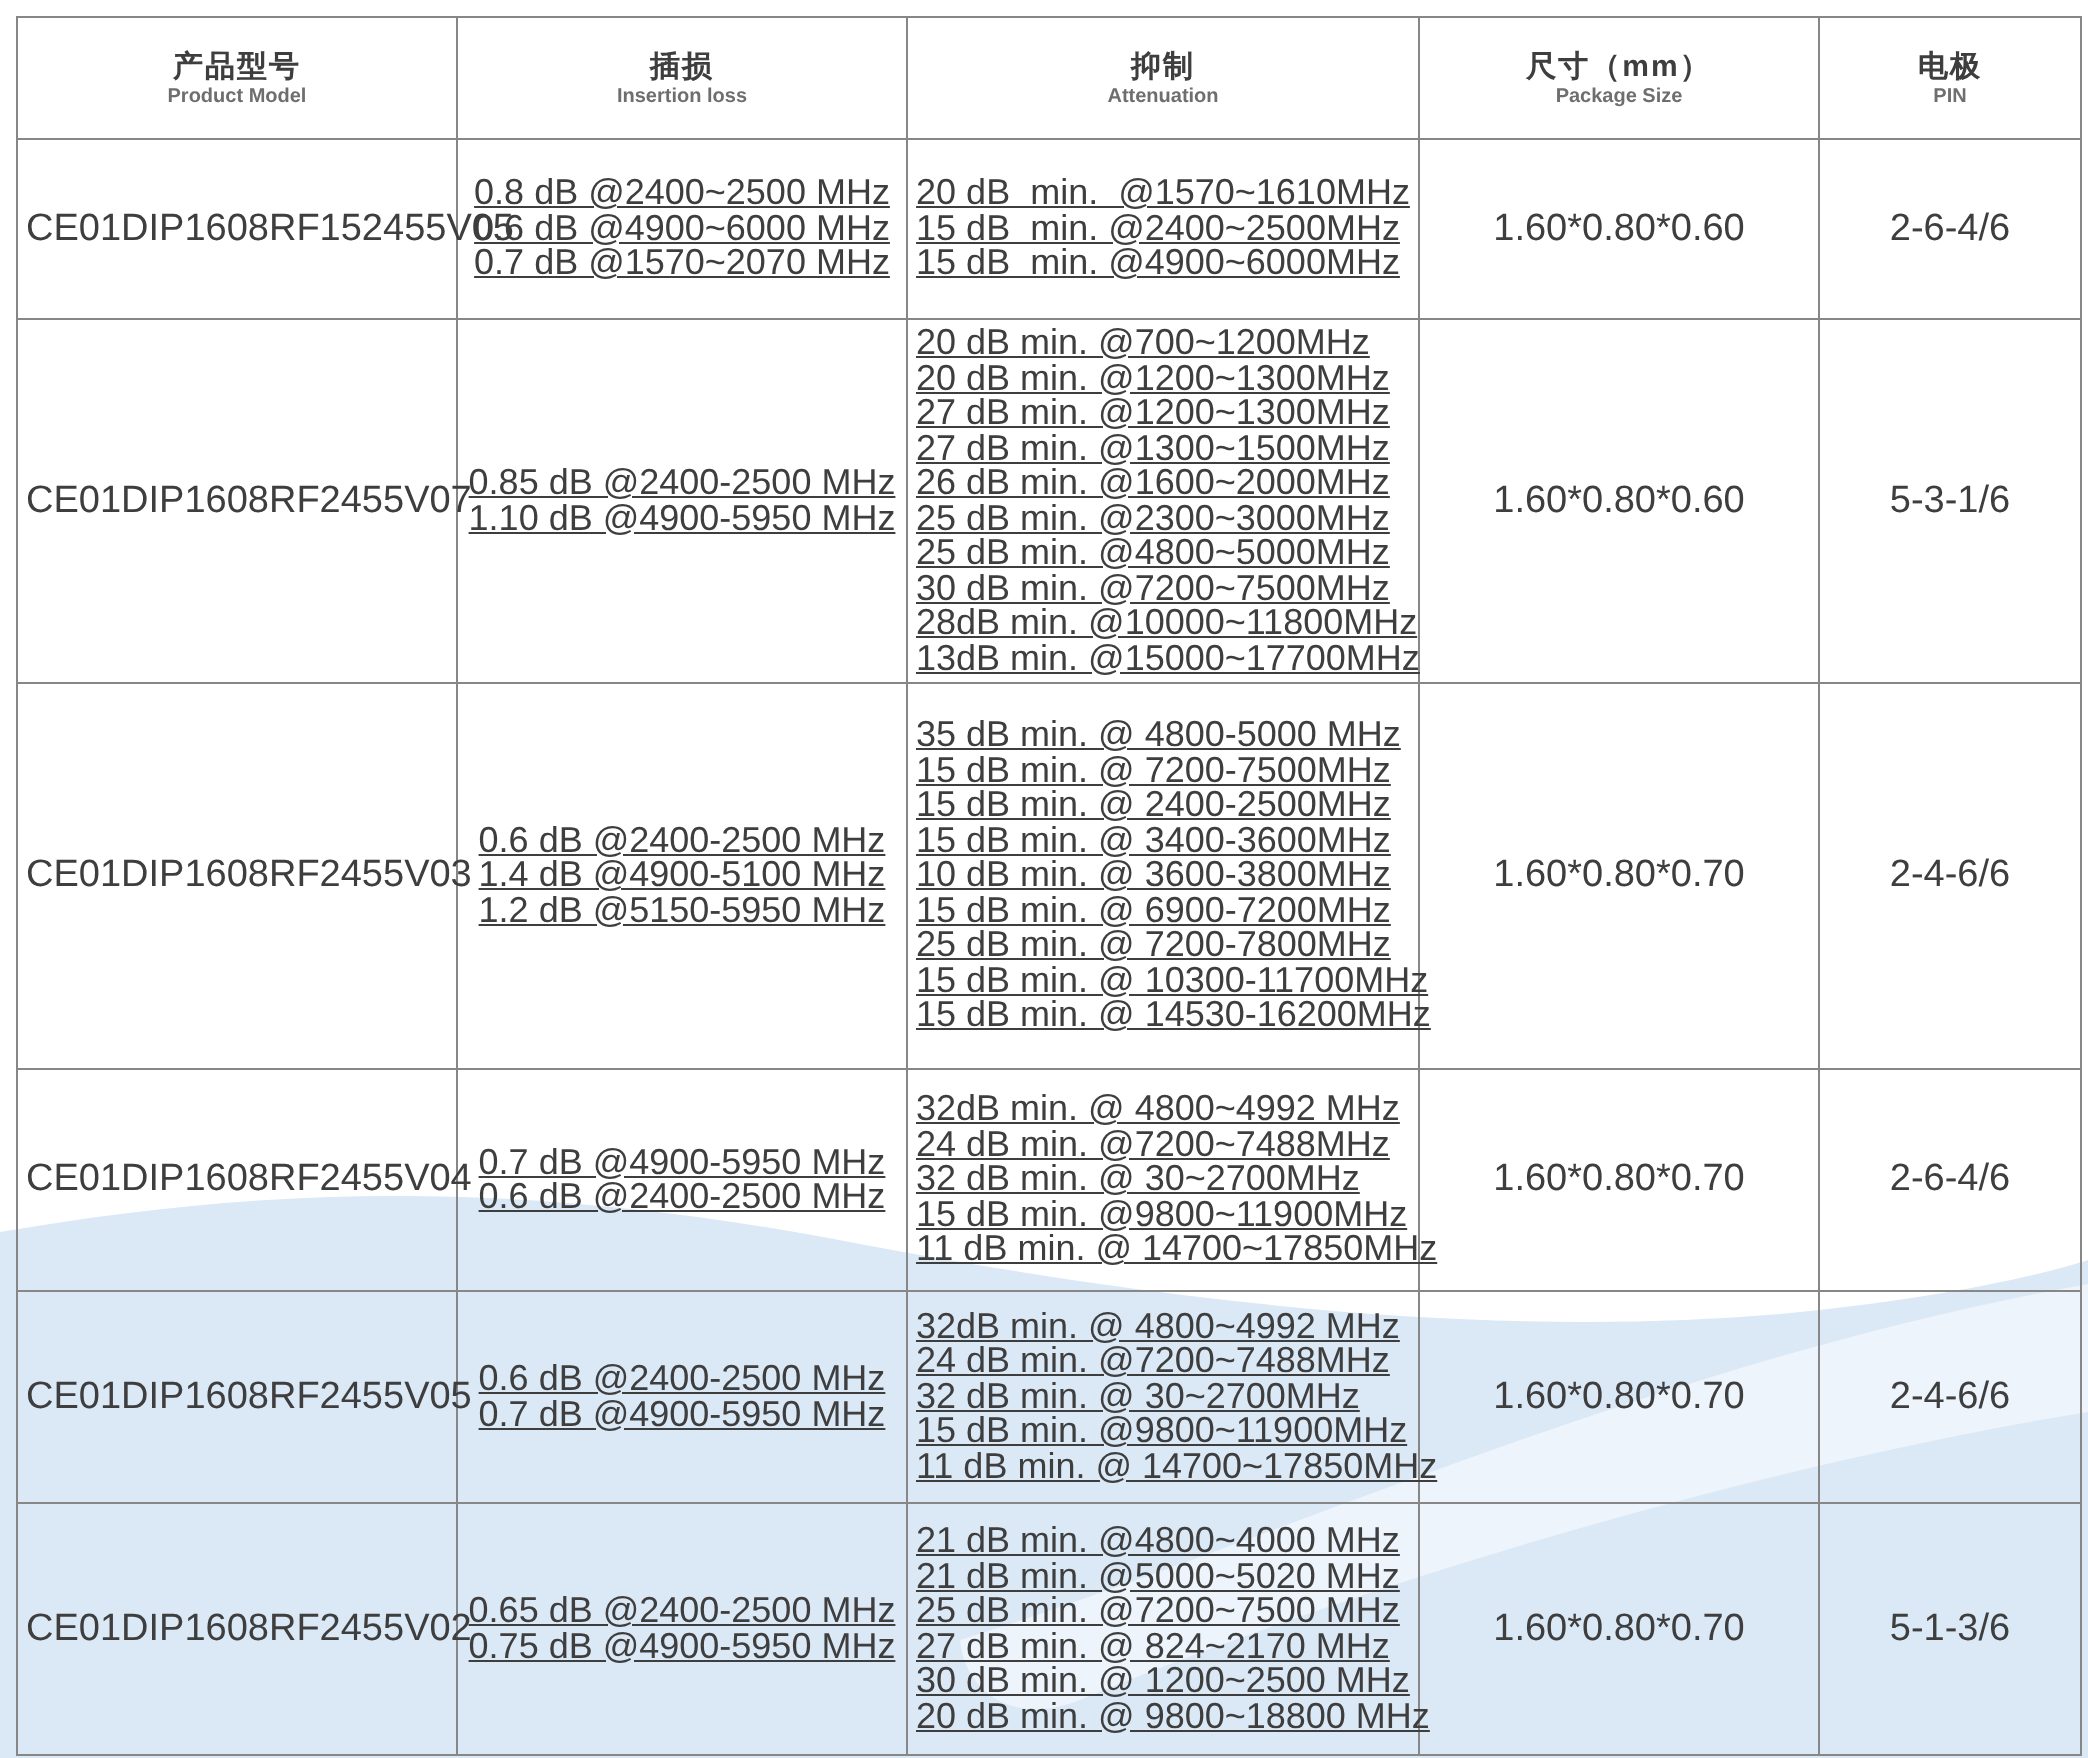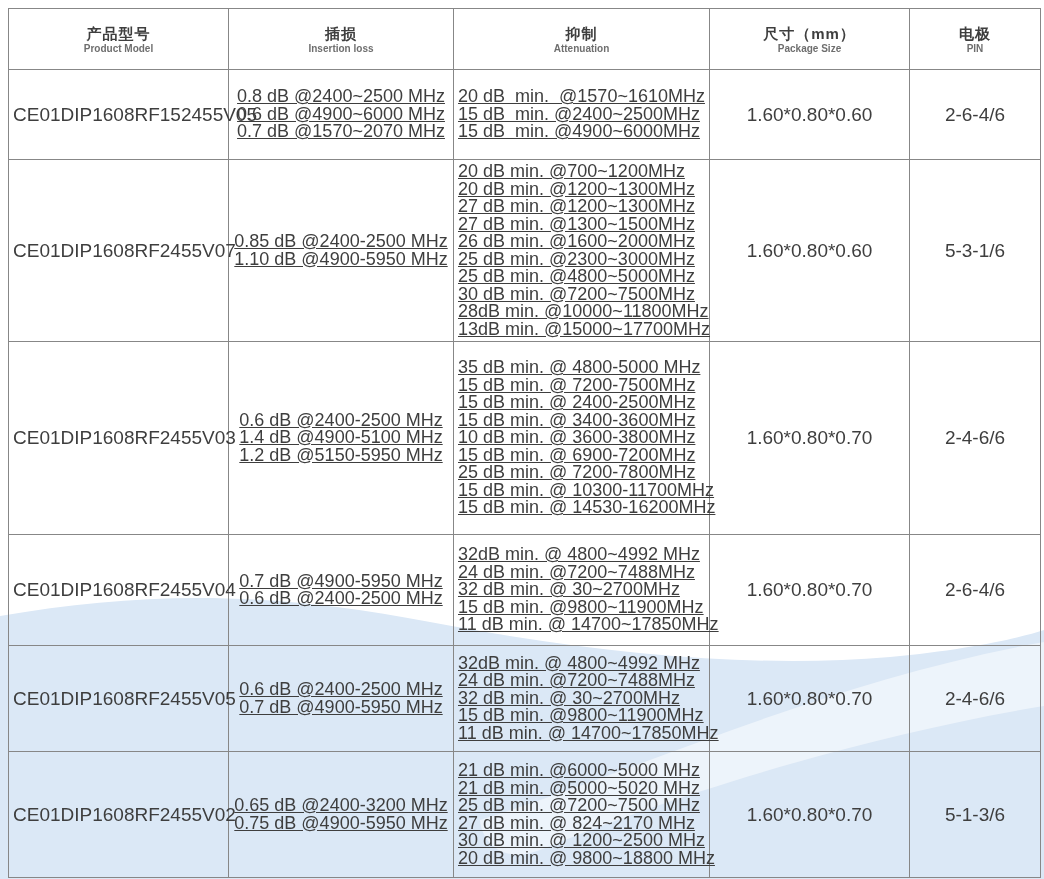--- a/index.html
+++ b/index.html
@@ -117,21 +117,21 @@
         </tr>
         <tr>
           <td><span class="model-text">CE01DIP1608RF2455V05</span></td>
           <td><div class="lines"><div class="line">0.6 dB @2400-2500 MHz</div><div class="line">0.7 dB @4900-5950 MHz</div></div></td>
           <td><div class="lines"><div class="line">32dB min. @ 4800~4992 MHz</div><div class="line">24 dB min. @7200~7488MHz</div><div class="line">32 dB min. @ 30~2700MHz</div><div class="line">15 dB min. @9800~11900MHz</div><div class="line">11 dB min. @ 14700~17850MHz</div></div></td>
           <td><span class="size-text">1.60*0.80*0.70</span></td>
           <td><span class="pin-text">2-4-6/6</span></td>
         </tr>
         <tr>
           <td><span class="model-text">CE01DIP1608RF2455V02</span></td>
-          <td><div class="lines"><div class="line">0.65 dB @2400-3200 MHz</div><div class="line">0.75 dB @4900-5950 MHz</div></div></td>
-          <td><div class="lines"><div class="line">21 dB min. @6000~5000 MHz</div><div class="line">21 dB min. @5000~5020 MHz</div><div class="line">25 dB min. @7200~7500 MHz</div><div class="line">27 dB min. @ 824~2170 MHz</div><div class="line">30 dB min. @ 1200~2500 MHz</div><div class="line">20 dB min. @ 9800~18800 MHz</div></div></td>
+          <td><div class="lines"><div class="line">0.65 dB @2400-2500 MHz</div><div class="line">0.75 dB @4900-5950 MHz</div></div></td>
+          <td><div class="lines"><div class="line">21 dB min. @4800~4000 MHz</div><div class="line">21 dB min. @5000~5020 MHz</div><div class="line">25 dB min. @7200~7500 MHz</div><div class="line">27 dB min. @ 824~2170 MHz</div><div class="line">30 dB min. @ 1200~2500 MHz</div><div class="line">20 dB min. @ 9800~18800 MHz</div></div></td>
           <td><span class="size-text">1.60*0.80*0.70</span></td>
           <td><span class="pin-text">5-1-3/6</span></td>
         </tr>
       </tbody>
   </table>
 
 </div>
 
 </body></html>

